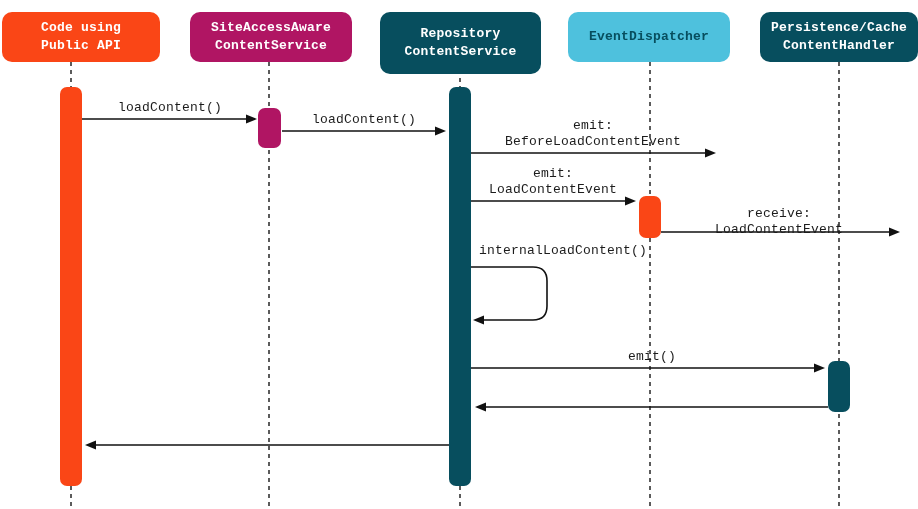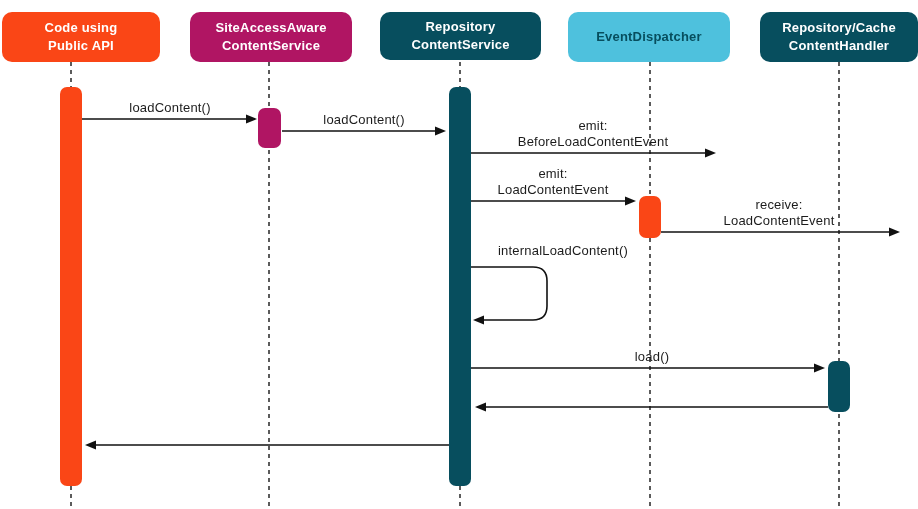--- a/index.html
+++ b/index.html
@@ -2,21 +2,21 @@
 <html><head>
 <meta charset="utf-8">
 <style>
   html, body { margin: 0; padding: 0; background: #ffffff; }
   .canvas {
     position: relative;
     width: 918px;
     height: 509px;
     background: #ffffff;
     overflow: hidden;
-    font-family: Liberation Sans, sans-serif;
+    font-family: Liberation Mono, monospace;
   }
   .canvas svg { position: absolute; left: 0; top: 0; }
   .participant {
     position: absolute;
     border-radius: 10px;
     display: flex;
     align-items: center;
     justify-content: center;
     text-align: center;
     font-size: 13px;
@@ -68,34 +68,34 @@
       <line x1="449" y1="445" x2="91" y2="445" stroke="#111111" stroke-width="1.6"></line>
       <polygon points="85,445 96,440.5 96,449.5" fill="#111111"></polygon>
       <path d="M 471 267 H 533 Q 547 267 547 281 V 306 Q 547 320 533 320 H 479" fill="none" stroke="#111111" stroke-width="1.6"></path>
       <polygon points="473,320 484,315.5 484,324.5" fill="#111111"></polygon>
     </svg>
   <div id="nodes-layer">
       <div class="participant" style="left: 2px; top: 12px; width: 158px; height: 50px; background: rgb(250, 70, 22); color: rgb(255, 255, 255);">Code using
 Public API</div>
       <div class="participant" style="left: 190px; top: 12px; width: 162px; height: 50px; background: rgb(176, 21, 99); color: rgb(255, 255, 255);">SiteAccessAware
 ContentService</div>
-      <div class="participant" style="left: 380px; top: 12px; width: 161px; height: 48px; background: rgb(7, 78, 94); color: rgb(255, 255, 255);">Repository
+      <div class="participant" style="left: 380px; top: 12px; width: 161px; height: 62px; background: rgb(7, 78, 94); color: rgb(255, 255, 255);">Repository
 ContentService</div>
       <div class="participant" style="left: 568px; top: 12px; width: 162px; height: 50px; background: rgb(78, 193, 221); color: rgb(7, 78, 94); text-align: right;">EventDispatcher</div>
-      <div class="participant" style="left: 760px; top: 12px; width: 158px; height: 50px; background: rgb(7, 78, 94); color: rgb(255, 255, 255);">Repository/Cache
+      <div class="participant" style="left: 760px; top: 12px; width: 158px; height: 50px; background: rgb(7, 78, 94); color: rgb(255, 255, 255);">Persistence/Cache
 ContentHandler</div>
       <div class="activation" style="left: 60px; top: 87px; width: 22px; height: 399px; background: rgb(250, 70, 22);"></div>
       <div class="activation" style="left: 258px; top: 108px; width: 23px; height: 40px; background: rgb(176, 21, 99);"></div>
       <div class="activation" style="left: 449px; top: 87px; width: 22px; height: 399px; background: rgb(7, 78, 94);"></div>
       <div class="activation" style="left: 639px; top: 196px; width: 22px; height: 42px; background: rgb(250, 70, 22);"></div>
       <div class="activation" style="left: 828px; top: 361px; width: 22px; height: 51px; background: rgb(7, 78, 94);"></div>
       <div class="msg-label" style="left: 170px; top: 100px;">loadContent()</div>
       <div class="msg-label" style="left: 364px; top: 112px;">loadContent()</div>
       <div class="msg-label" style="left: 593px; top: 118px;">emit:
 BeforeLoadContentEvent</div>
       <div class="msg-label" style="left: 553px; top: 166px;">emit:
 LoadContentEvent</div>
-      <div class="msg-label" style="left: 779px; top: 197px;">receive:
+      <div class="msg-label" style="left: 779px; top: 206px;">receive:
 LoadContentEvent</div>
-      <div class="msg-label" style="left: 652px; top: 349px;">load()</div>
+      <div class="msg-label" style="left: 652px; top: 349px;">emit()</div>
       <div class="msg-label" style="left: 563px; top: 243px;">internalLoadContent()</div>
     </div>
 </div>
 
 </body></html>

